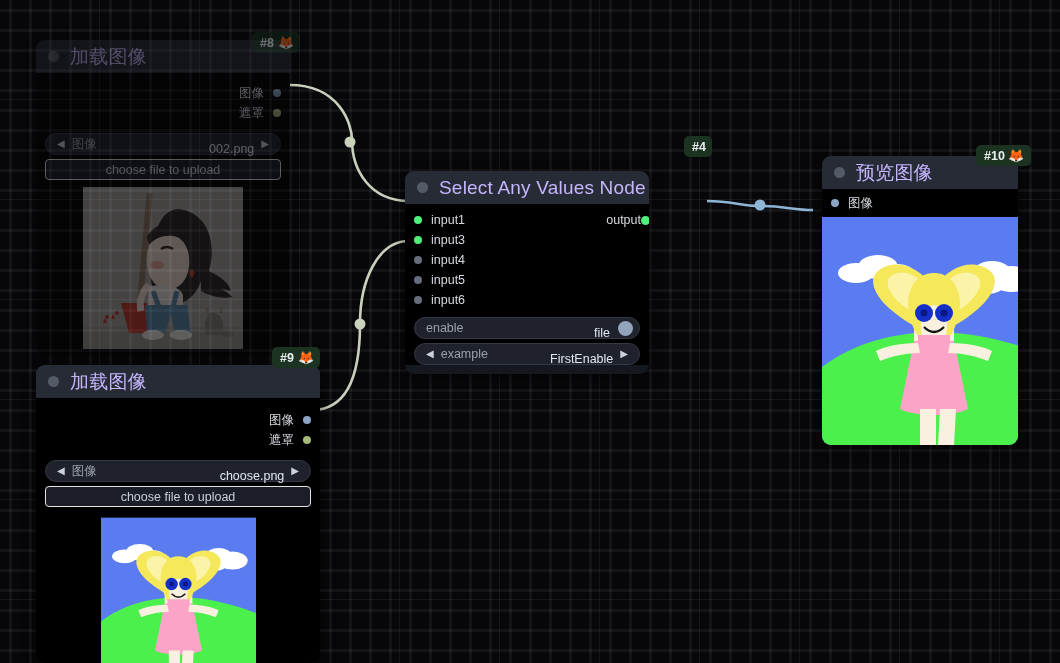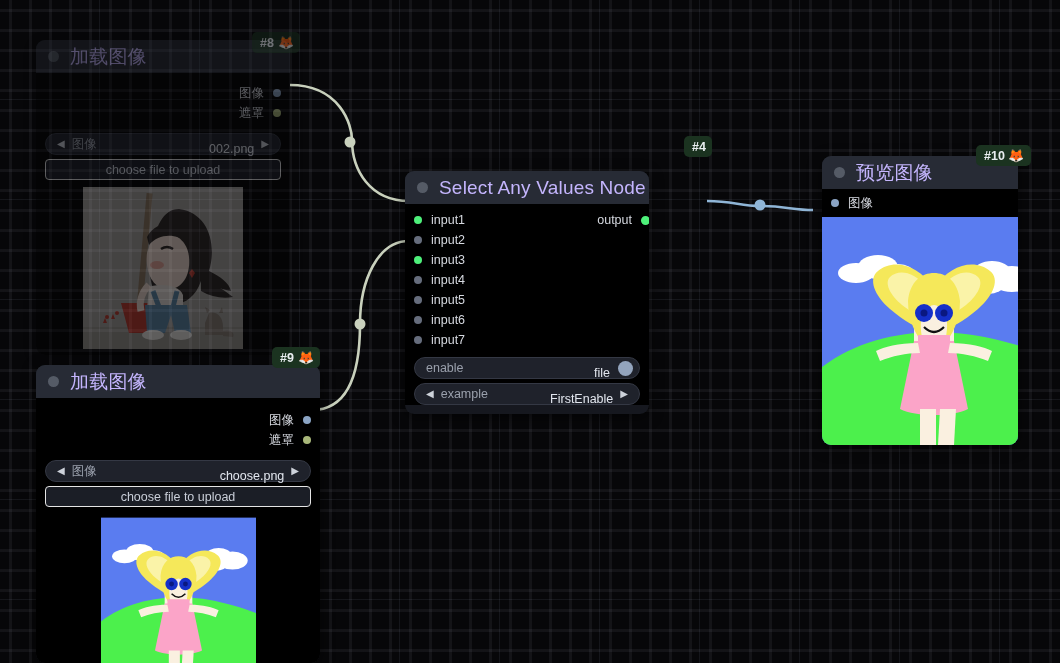--- a/index.html
+++ b/index.html
@@ -249,49 +249,41 @@
     <div class="node-header">
       <span class="collapse-dot"></span>
       <span class="node-title">Select Any Values Node</span>
     </div>
     <div class="node-body">
       <div style="height:6px;"></div>
 
       <div class="slot-row slot-in" style="position:relative;">
         <span class="dot on"></span>
         <span>input1</span>
-        <span style="margin-left:auto; display:flex; align-items:center; gap:9px; padding-right:0;">
+        <span style="margin-left:auto; display:flex; align-items:center; padding-right:0;">
           <span>output</span>
           <span class="dot on lg" style="margin-right:-1px;"></span>
         </span>
       </div>
 
       <div class="slot-row slot-in">
-        <span class="dot off"></span>
-        <span>input2</span>
-      </div>
-      <div class="slot-row slot-in">
         <span class="dot on"></span>
         <span>input3</span>
       </div>
       <div class="slot-row slot-in">
         <span class="dot off"></span>
         <span>input4</span>
       </div>
       <div class="slot-row slot-in">
         <span class="dot off"></span>
         <span>input5</span>
       </div>
       <div class="slot-row slot-in">
         <span class="dot off"></span>
         <span>input6</span>
-      </div>
-      <div class="slot-row slot-in">
-        <span class="dot off"></span>
-        <span>input7</span>
       </div>
 
       <div style="height:3px;"></div>
 
       <div class="widget" style="padding-right:6px;">
         <span class="wname">enable</span>
         <span class="wval">file</span>
         <span class="toggle-knob"></span>
       </div>
 

